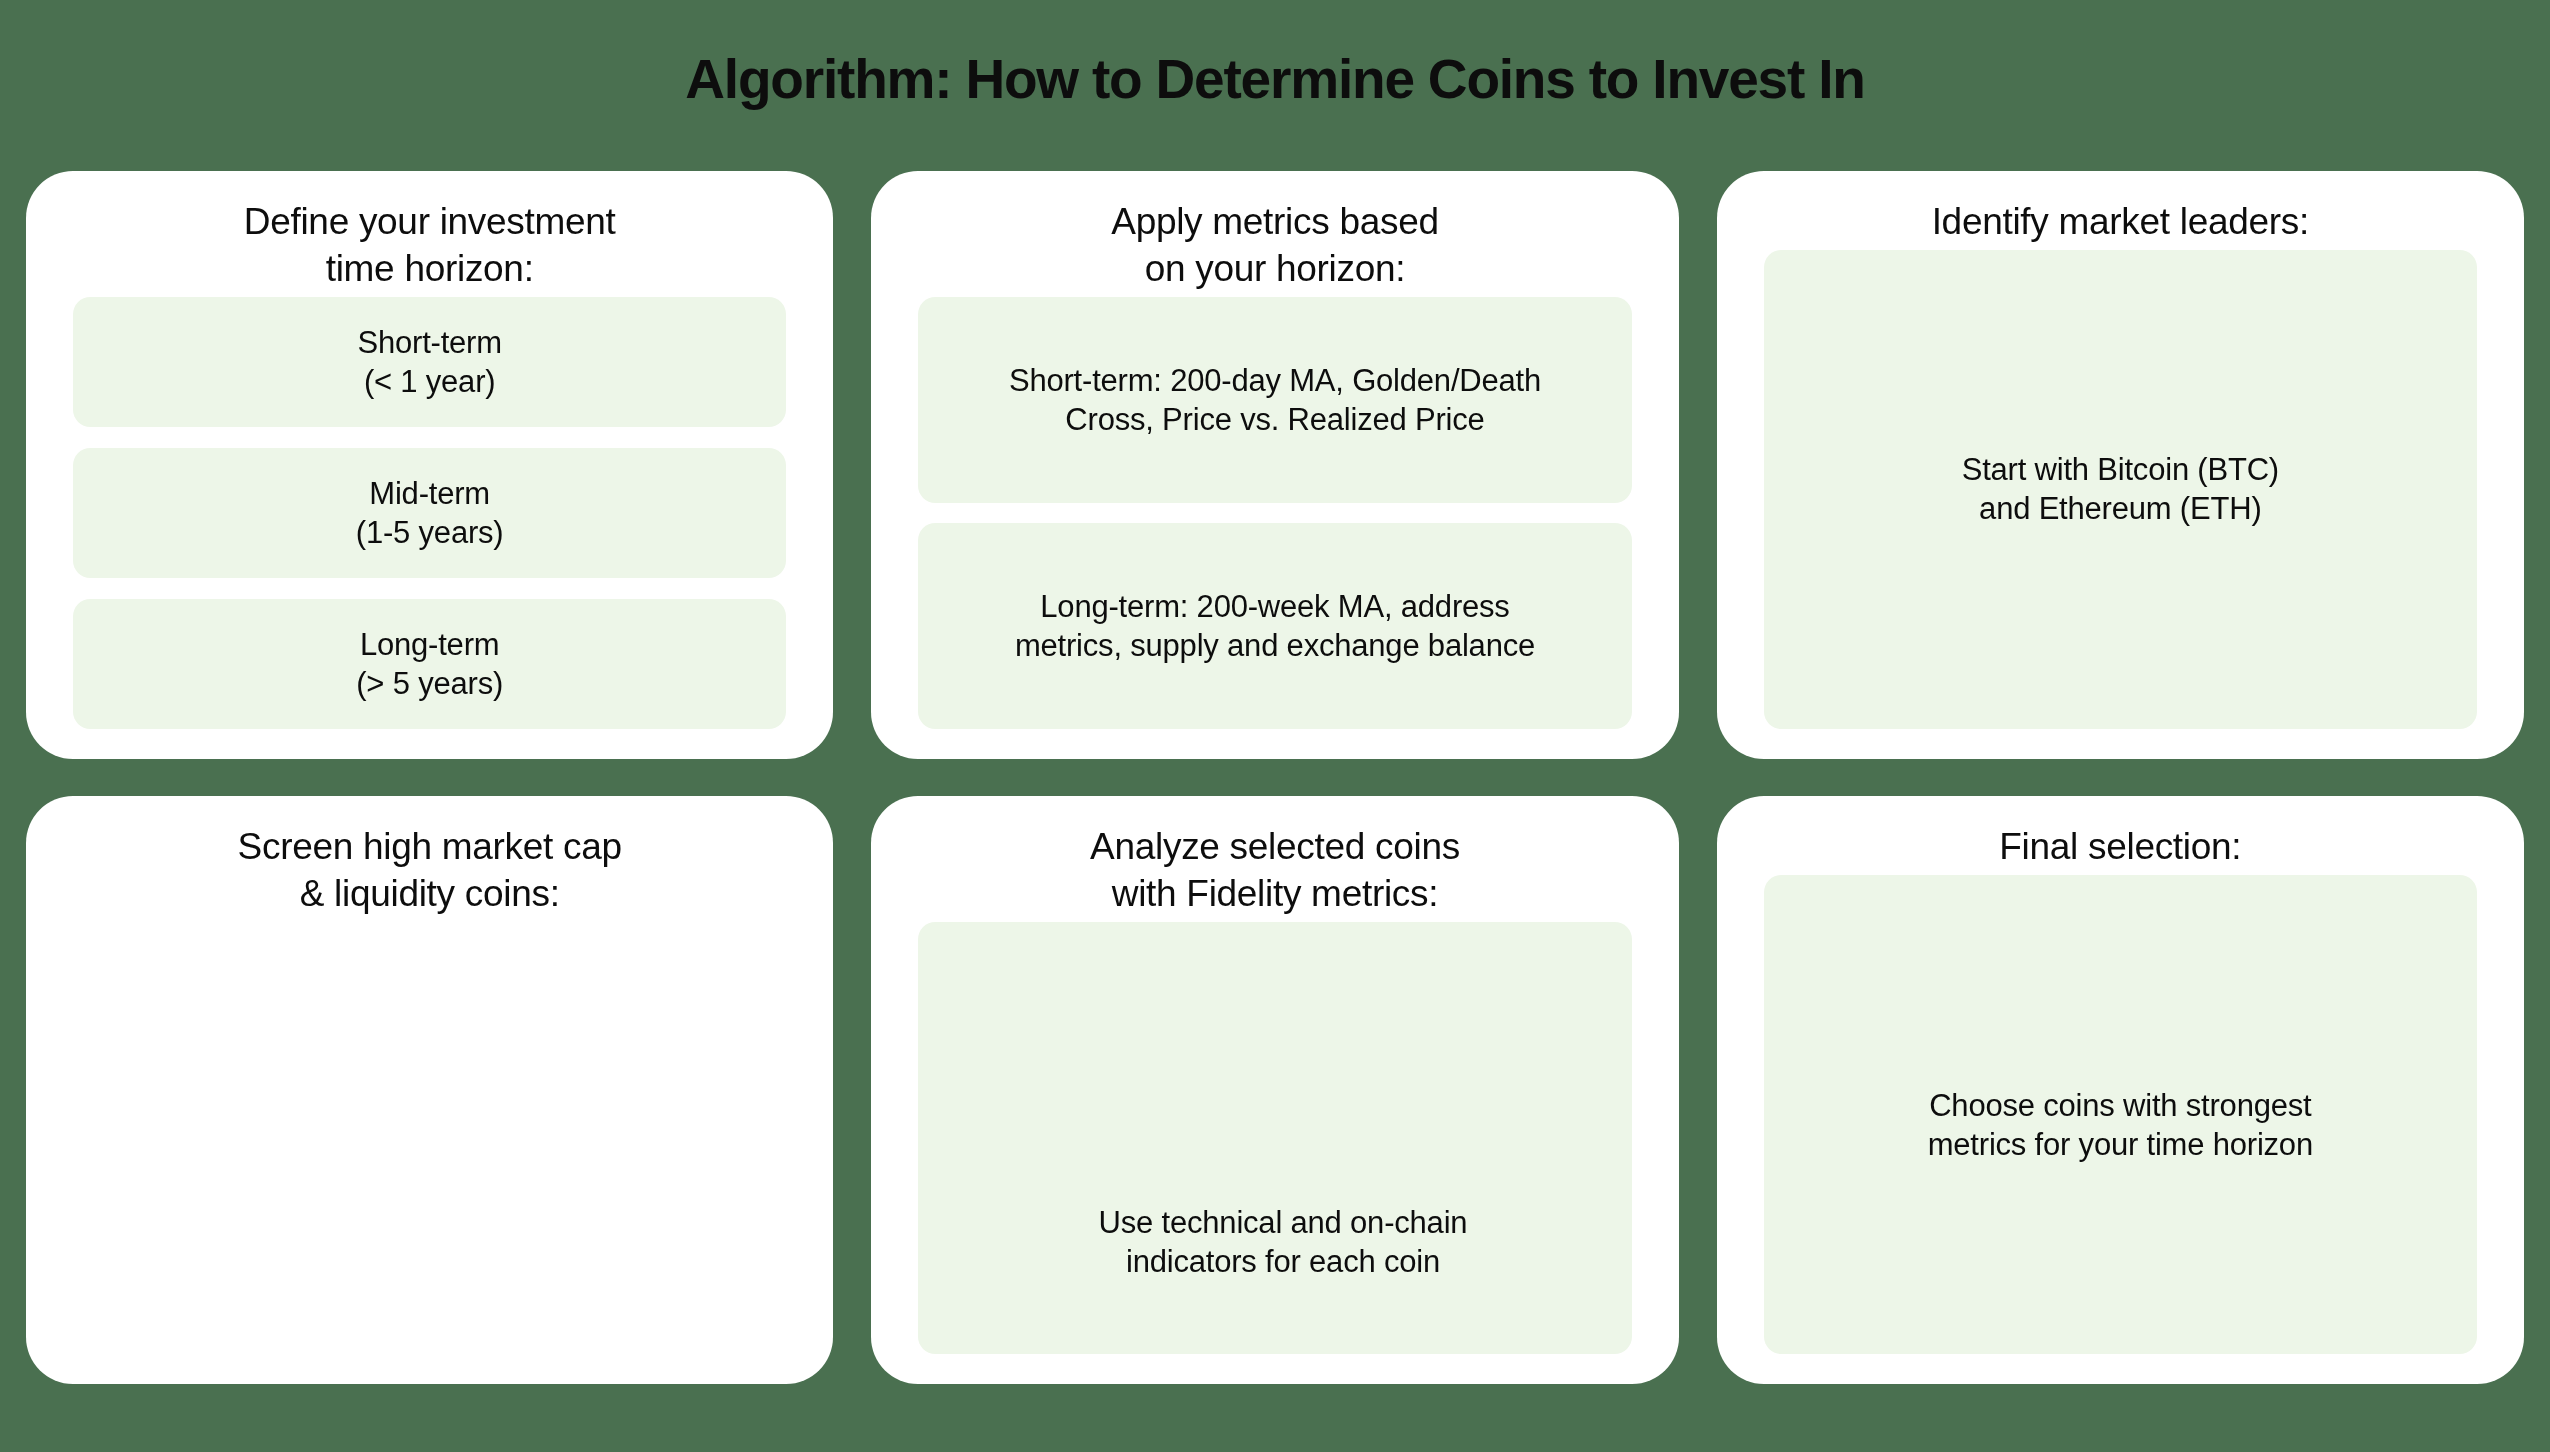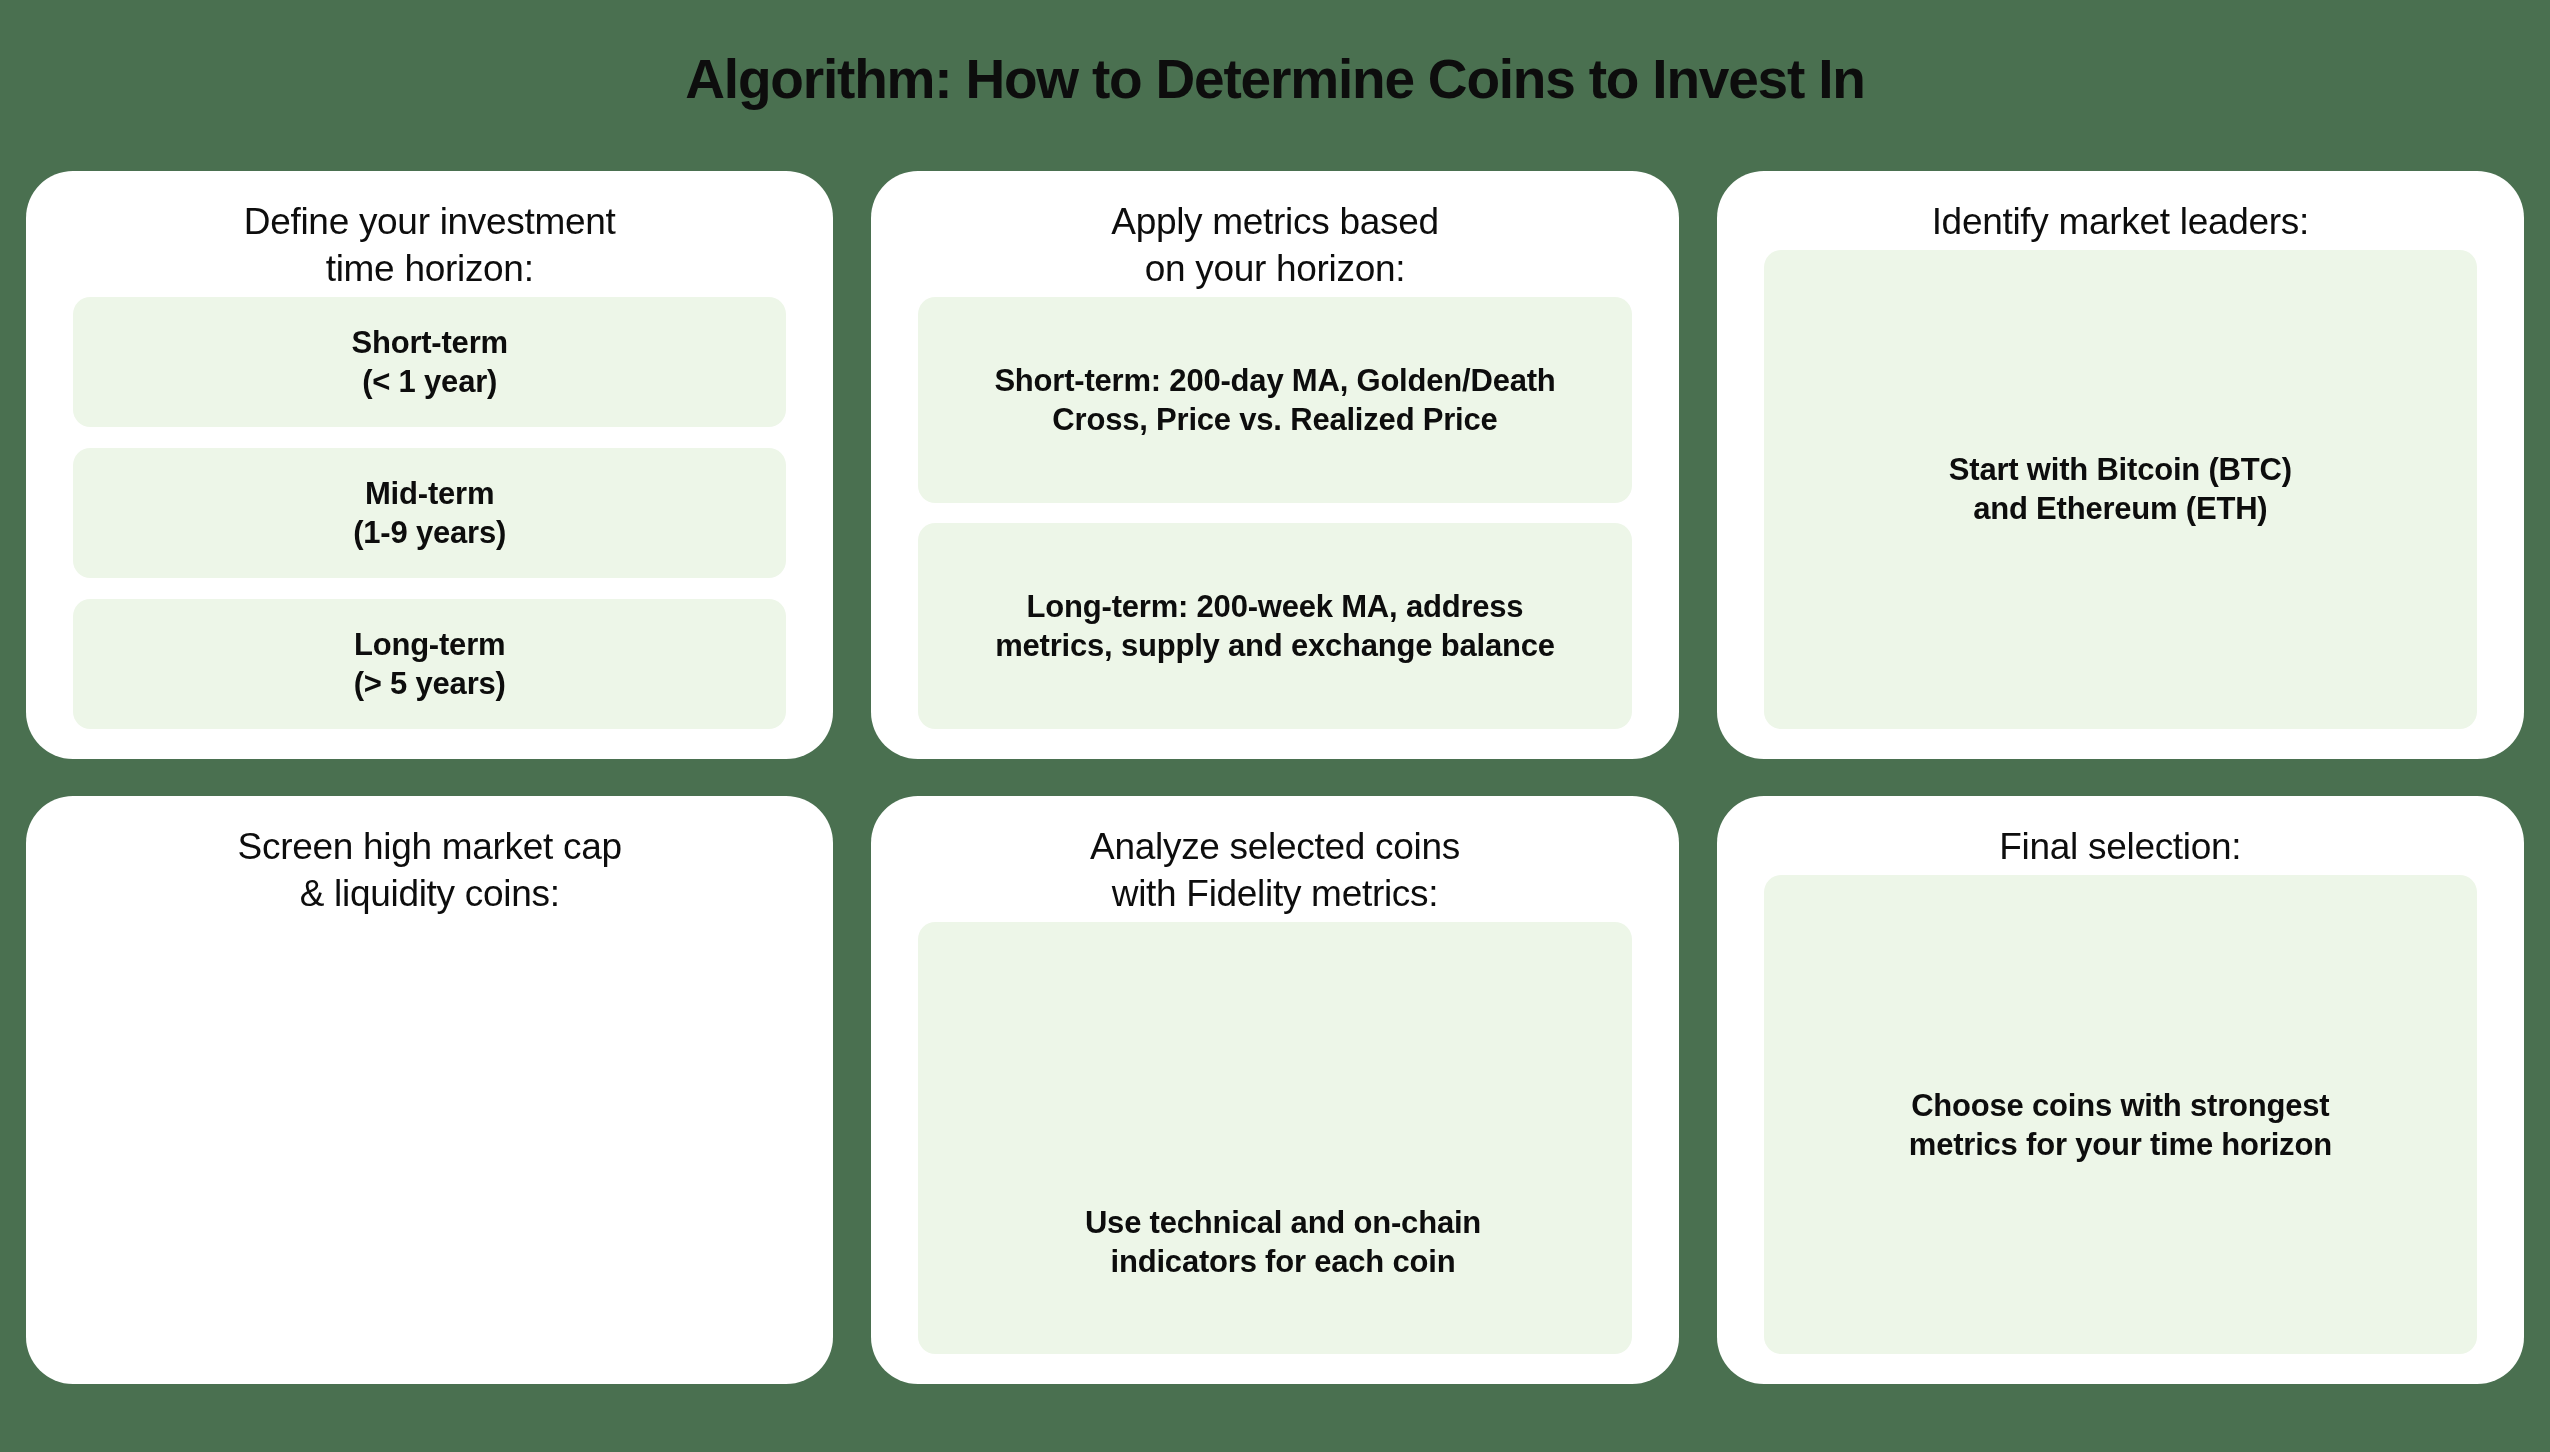--- a/index.html
+++ b/index.html
@@ -84,21 +84,20 @@
     box-sizing: border-box;
     min-height: 0;
   }
   .chip-text {
     color: #0d0d0d;
     font-size: 31px;
     line-height: 39px;
     text-align: center;
     letter-spacing: -0.2px;
     white-space: pre-line;
-    font-weight: bold;
   }
   .chip.tall {
     flex: 1 1 auto;
     align-items: center;
   }
   .chip.tall-upper {
     align-items: flex-start;
     padding-top: 0;
   }
   .chip.tall-upper .chip-text {
@@ -121,21 +120,21 @@
     <div class="card">
       <div class="card-title">Define your investment
 time horizon:</div>
       <div class="card-body">
         <div class="chip">
           <span class="chip-text">Short-term
 (&lt; 1 year)</span>
         </div>
         <div class="chip">
           <span class="chip-text">Mid-term
-(1-9 years)</span>
+(1-5 years)</span>
         </div>
         <div class="chip">
           <span class="chip-text">Long-term
 (&gt; 5 years)</span>
         </div>
       </div>
     </div>
 
     <div class="card">
       <div class="card-title">Apply metrics based

